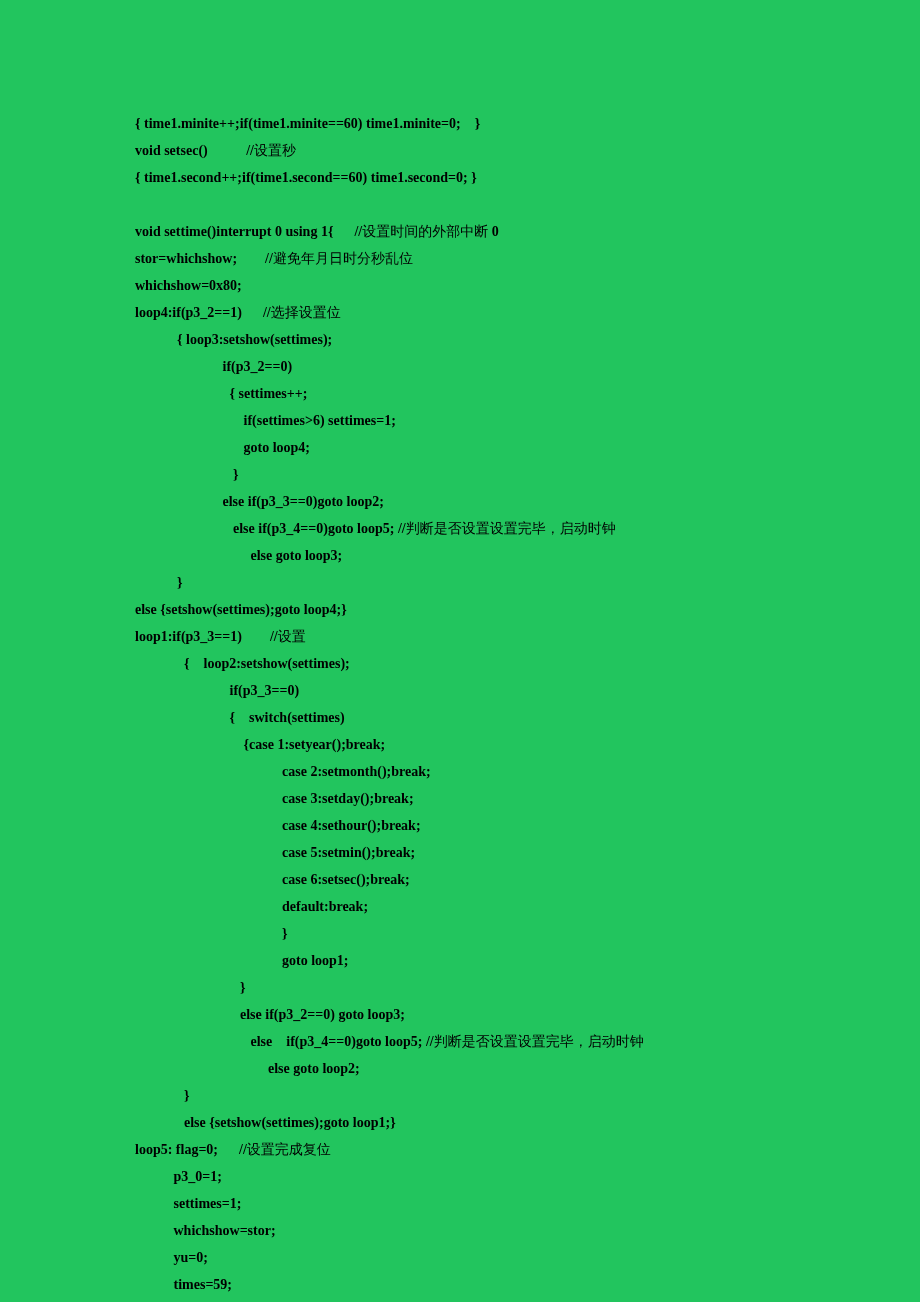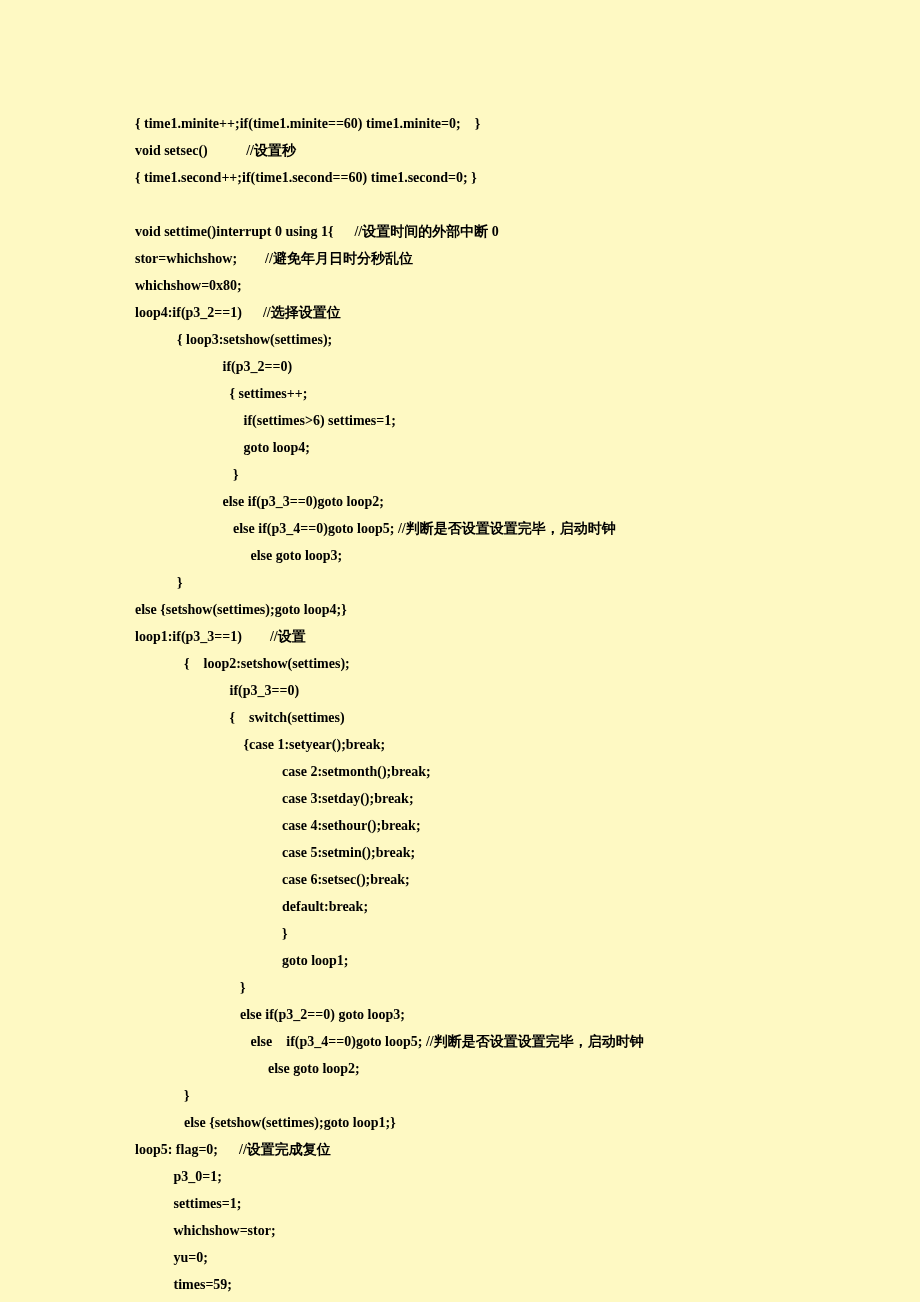--- a/index.html
+++ b/index.html
@@ -4,33 +4,33 @@
 <style>
   html, body {
     margin: 0;
     padding: 0;
     background: #ffffff;
     width: 920px;
   }
   .page {
     width: 920px;
     min-height: 1302px;
-    background: #fef9c3;
+    background: #22c55e;
     padding: 110px 0 0 135px;
     box-sizing: border-box;
     font-family: "Times New Roman", SimSun, "宋体", serif;
     font-weight: bold;
     font-size: 14px;
     line-height: 27px;
     color: #000000;
     white-space: pre;
   }
   .cjk {
     font-family: SimSun, "宋体", "Microsoft YaHei", serif;
-    font-weight: bold;
+    font-weight: normal;
   }
   .line {
     display: block;
   }
 </style>
 </head>
 <body>
 
 <div class="page" id="doc-root"><span class="line">{ time1.minite++;if(time1.minite==60) time1.minite=0;    }</span><span class="line"><span>void setsec()           //</span><span class="cjk">设置秒</span></span><span class="line">{ time1.second++;if(time1.second==60) time1.second=0; }</span><span class="line">&nbsp;</span><span class="line"><span>void settime()interrupt 0 using 1{      //</span><span class="cjk">设置时间的外部中断</span><span> 0</span></span><span class="line"><span>stor=whichshow;        //</span><span class="cjk">避免年月日时分秒乱位</span></span><span class="line">whichshow=0x80;</span><span class="line"><span>loop4:if(p3_2==1)      //</span><span class="cjk">选择设置位</span></span><span class="line">            { loop3:setshow(settimes);</span><span class="line">                         if(p3_2==0)</span><span class="line">                           { settimes++;</span><span class="line">                               if(settimes&gt;6) settimes=1;</span><span class="line">                               goto loop4;</span><span class="line">                            }</span><span class="line">                         else if(p3_3==0)goto loop2;</span><span class="line"><span>                            else if(p3_4==0)goto loop5; //</span><span class="cjk">判断是否设置设置完毕，启动时钟</span></span><span class="line">                                 else goto loop3;</span><span class="line">            }</span><span class="line">else {setshow(settimes);goto loop4;}</span><span class="line"><span>loop1:if(p3_3==1)        //</span><span class="cjk">设置</span></span><span class="line">              {    loop2:setshow(settimes);</span><span class="line">                           if(p3_3==0)</span><span class="line">                           {    switch(settimes)</span><span class="line">                               {case 1:setyear();break;</span><span class="line">                                          case 2:setmonth();break;</span><span class="line">                                          case 3:setday();break;</span><span class="line">                                          case 4:sethour();break;</span><span class="line">                                          case 5:setmin();break;</span><span class="line">                                          case 6:setsec();break;</span><span class="line">                                          default:break;</span><span class="line">                                          }</span><span class="line">                                          goto loop1;</span><span class="line">                              }</span><span class="line">                              else if(p3_2==0) goto loop3;</span><span class="line"><span>                                 else    if(p3_4==0)goto loop5; //</span><span class="cjk">判断是否设置设置完毕，启动时钟</span></span><span class="line">                                      else goto loop2;</span><span class="line">              }</span><span class="line">              else {setshow(settimes);goto loop1;}</span><span class="line"><span>loop5: flag=0;      //</span><span class="cjk">设置完成复位</span></span><span class="line">           p3_0=1;</span><span class="line">           settimes=1;</span><span class="line">           whichshow=stor;</span><span class="line">           yu=0;</span><span class="line">           times=59;</span></div>
 

